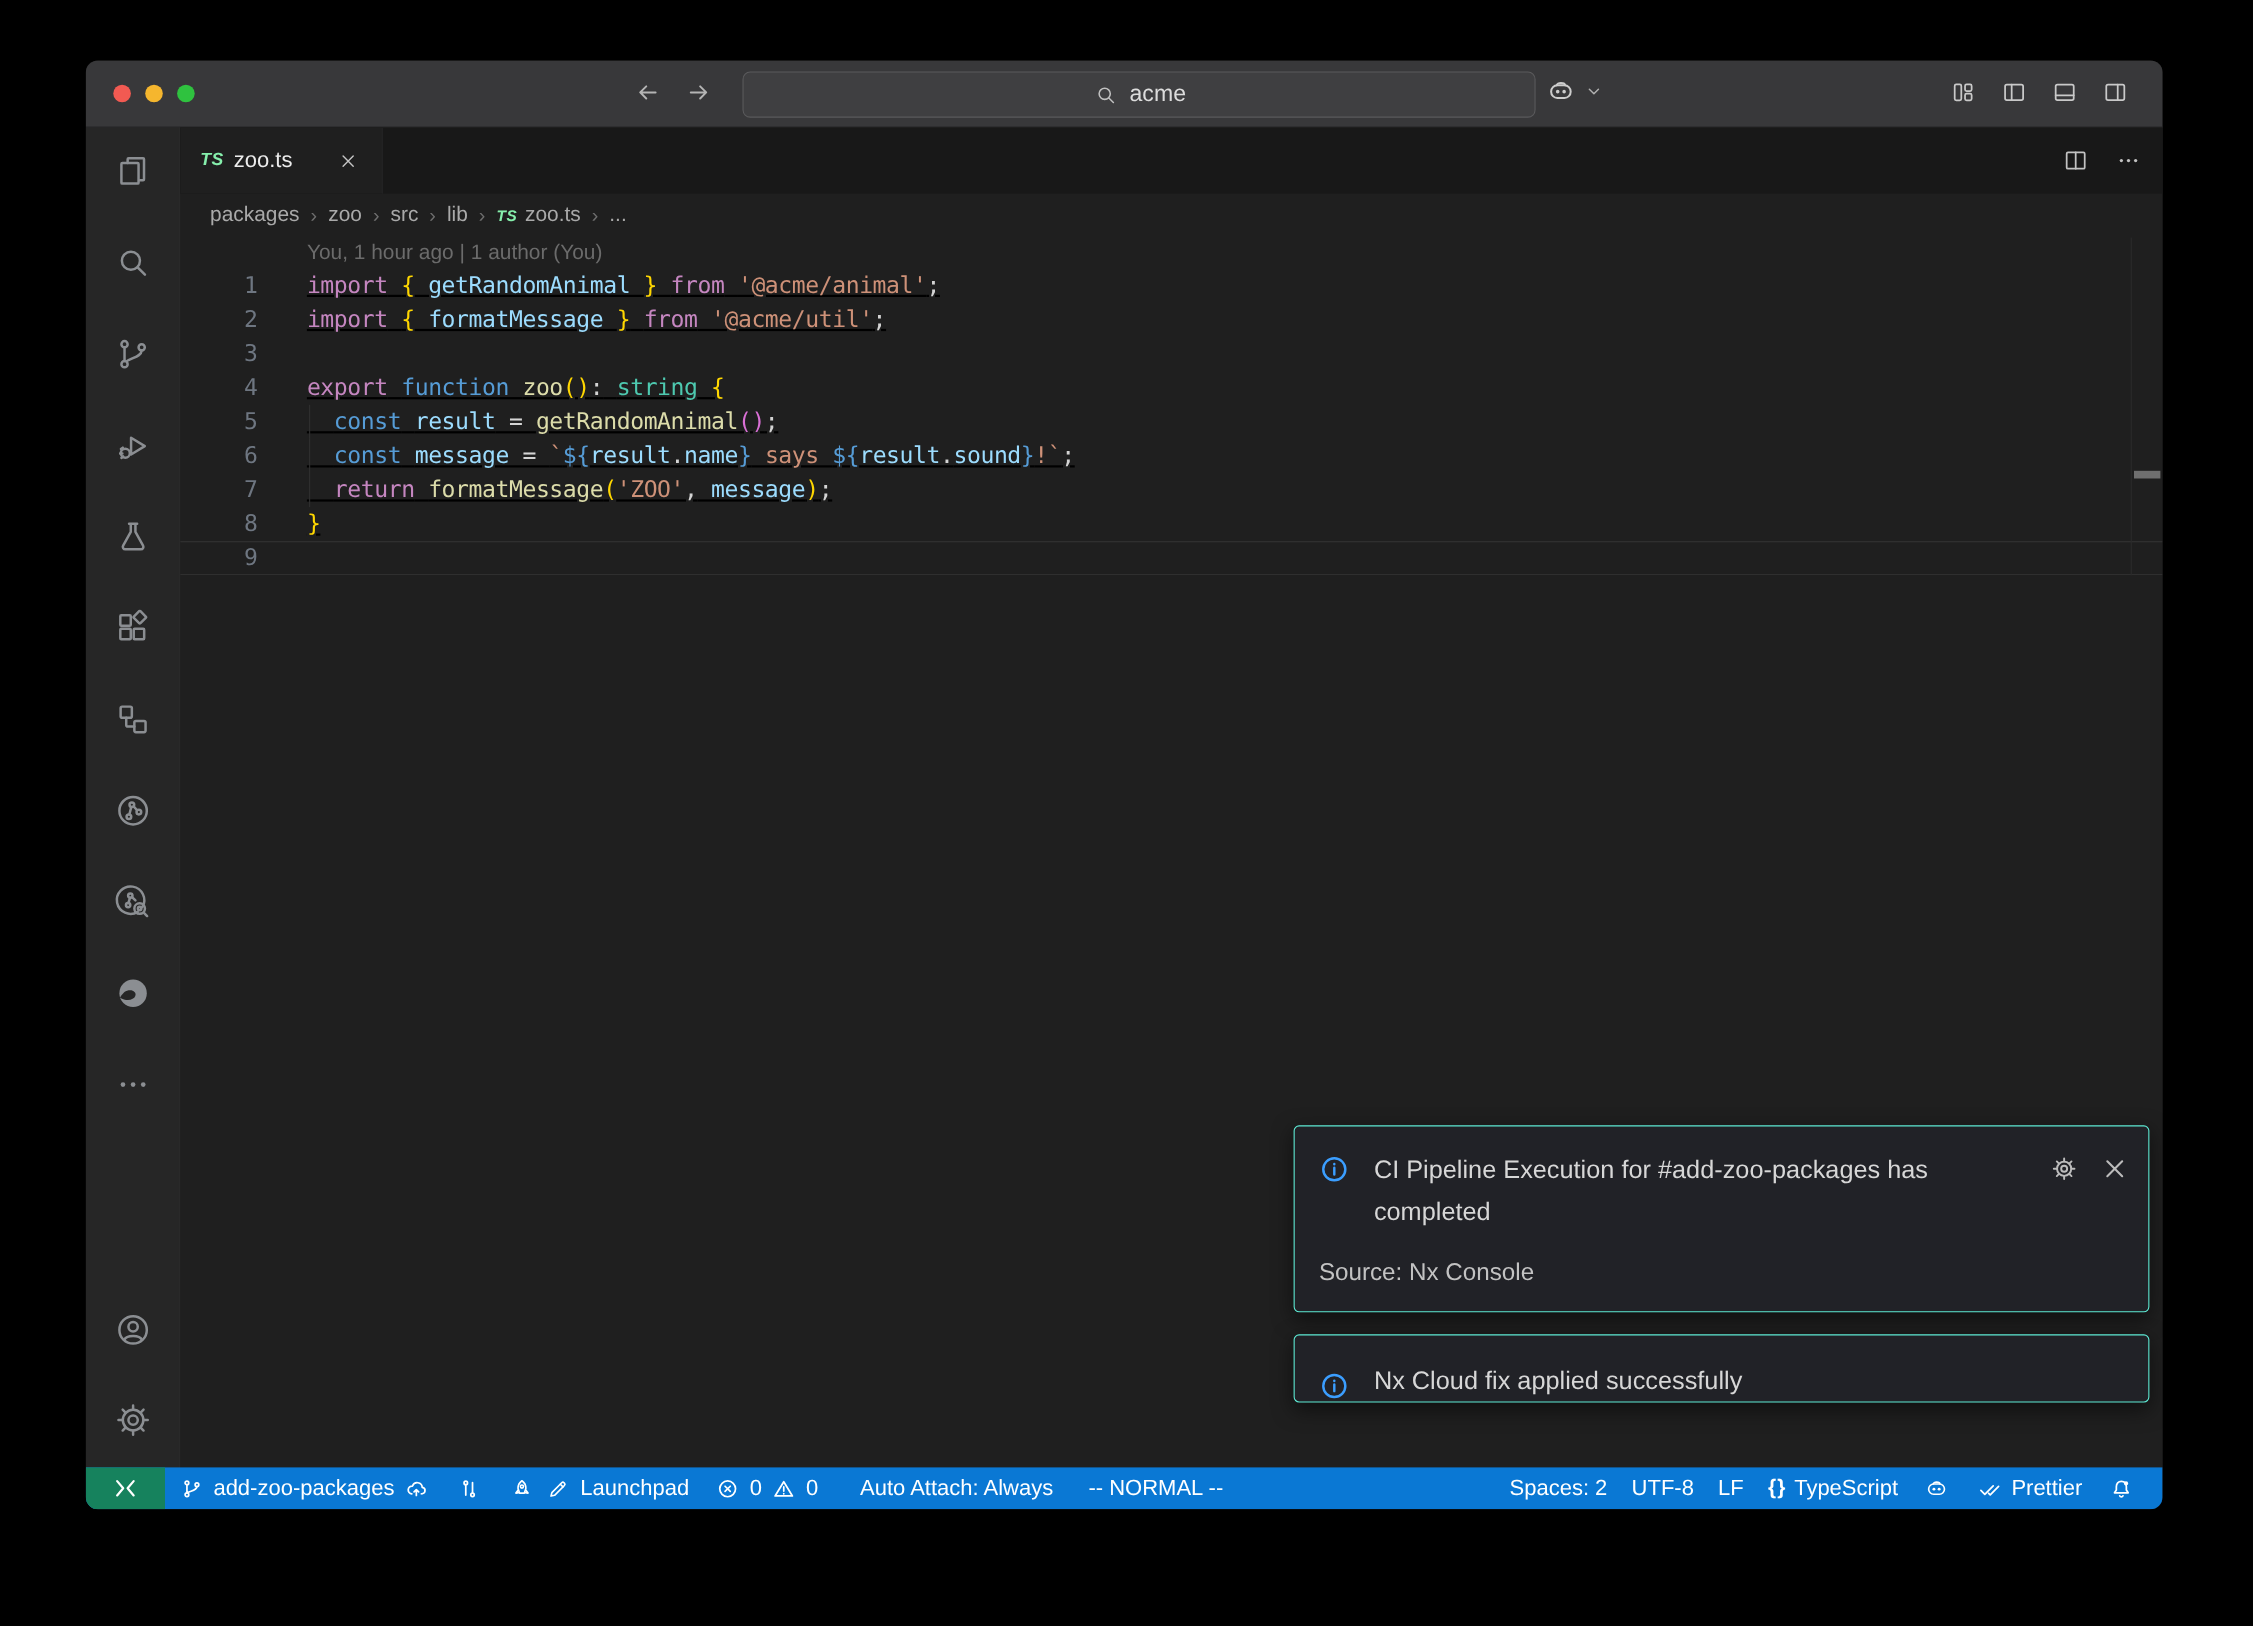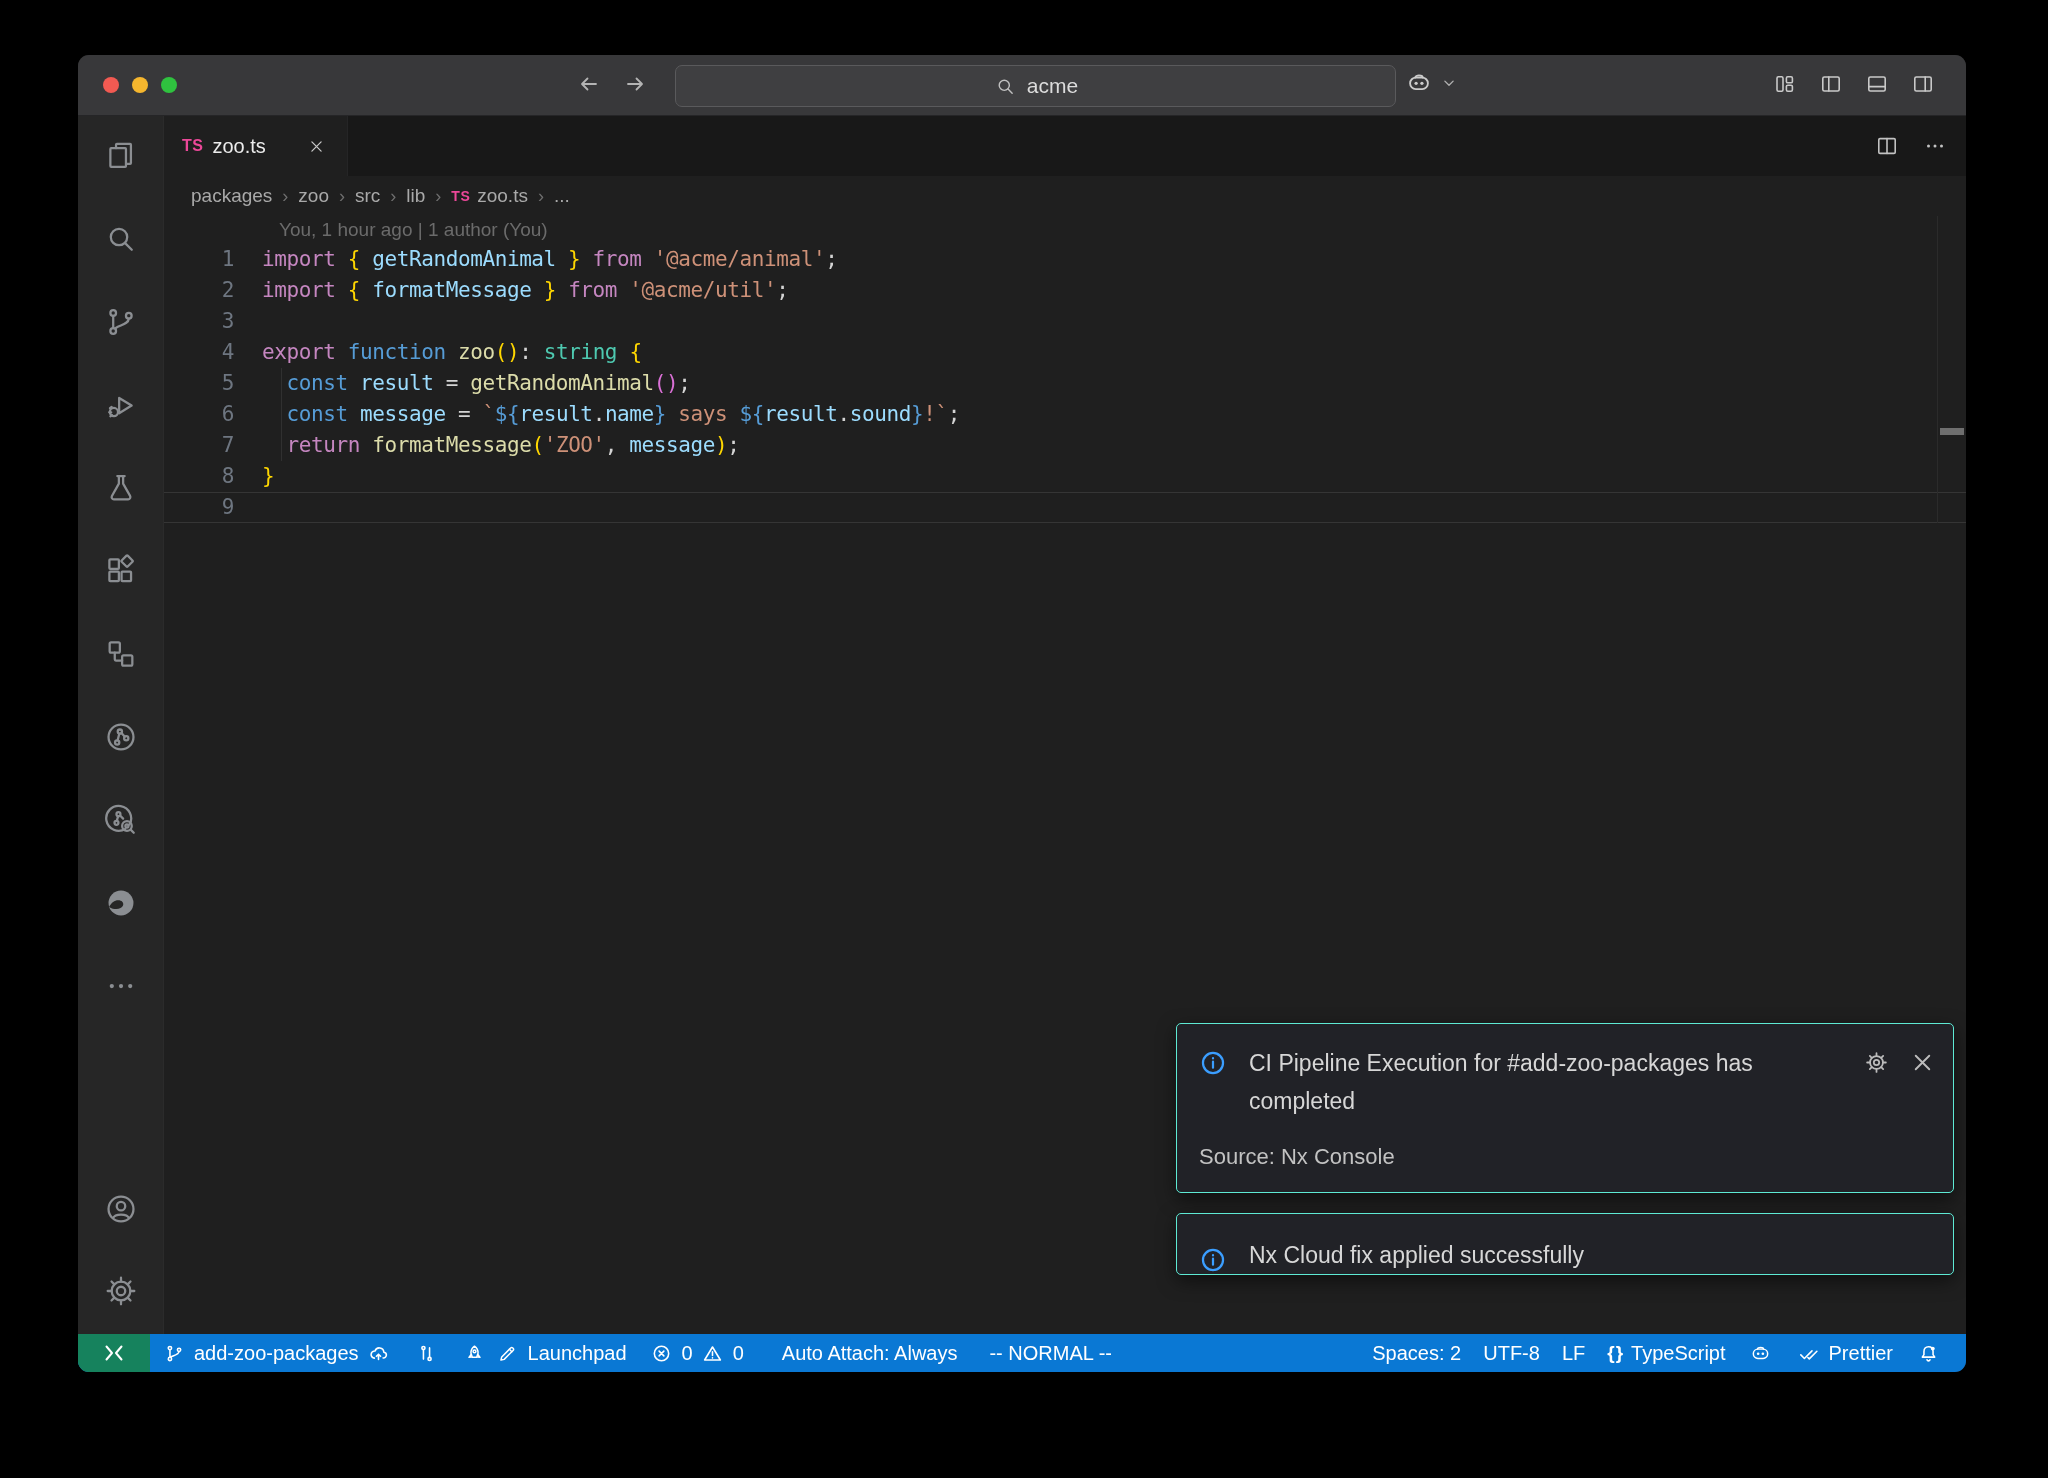--- a/index.html
+++ b/index.html
@@ -26,39 +26,39 @@
   .activitybar{position:relative;width:85px;background:#262626;border-right:1px solid #2b2b2b;flex:none;}
   .ab-top{display:flex;flex-direction:column;align-items:center;padding-top:22px;gap:47px;}
   .ab-item{width:36px;height:36px;display:flex;align-items:center;justify-content:center;color:#8b8e92;}
   .ab-item svg{width:34px;height:34px;}
   .ab-bottom{position:absolute;bottom:26px;left:0;width:100%;display:flex;flex-direction:column;
     align-items:center;gap:46px;}
   .editorcol{position:relative;flex:1;background:#1f1f1f;min-width:0;}
   
   .tabbar{height:60px;background:#181818;display:flex;align-items:stretch;position:relative;}
   .tab{display:flex;align-items:center;padding:0 18px;background:#1f1f1f;border-right:1px solid #252526;gap:9px;}
-  .ts-badge{color:#ec4899;font-weight:bold;font-size:16px;letter-spacing:.5px;}
+  .ts-badge{color:#86efac;font-weight:bold;font-size:16px;letter-spacing:.5px;font-style:italic;}
   .tab-label{color:#ececec;font-size:20px;}
   .tab-close{margin-left:30px;color:#c5c5c5;width:24px;height:24px;display:flex;align-items:center;justify-content:center;}
   .tab-close svg{width:17px;height:17px;}
   .tab-actions{position:absolute;right:18px;top:0;height:60px;display:flex;align-items:center;gap:22px;color:#c2c2c2;}
   .tab-actions svg{width:24px;height:24px;}
   
   .breadcrumbs{height:40px;display:flex;align-items:center;padding-left:27px;font-size:19px;color:#a9a9a9;}
   .bc-sep{margin:0 10px;color:#6e6e6e;font-size:18px;}
   .bc-file{display:flex;align-items:center;gap:7px;}
   .bc-file .ts-badge{font-size:14px;}
   
   .codearea{position:relative;font-family:"DejaVu Sans Mono",monospace;font-size:21px;letter-spacing:-.4px;}
   .blame{height:28px;line-height:28px;margin-left:115px;color:#6b6b6b;font-family:"Liberation Sans",sans-serif;
     font-size:19px;letter-spacing:0;}
   .code-line{position:relative;height:31px;line-height:31px;white-space:pre;display:flex;}
   .code-line.current{box-shadow:0 1px 0 rgba(255,255,255,.10) inset,0 -1px 0 rgba(255,255,255,.10) inset;}
   .ln{width:70px;text-align:right;color:#6e7681;flex:none;}
-  .code{margin-left:28px;}
+  .code{margin-left:45px;text-decoration:underline;}
   .guide{position:absolute;left:117px;top:0;bottom:0;width:1px;background:#303030;}
   .ruler{position:absolute;top:0;right:0;bottom:0;width:28px;border-left:1px solid #2b2b2b;}
   .ruler-marker{position:absolute;right:2px;top:212px;width:24px;height:7px;background:#6f6f6f;}
   
   .toasts{position:absolute;right:12px;bottom:60px;width:778px;display:flex;flex-direction:column;gap:20px;z-index:5;}
   .toast{background:#212227;border:1px solid #5eead4;border-radius:5px;box-shadow:0 6px 18px rgba(0,0,0,.5);}
   .toast-head{display:flex;align-items:flex-start;padding:20px 18px 0 22px;}
   .toast-info{flex:none;width:28px;height:28px;margin-top:5px;color:#3b9eff;}
   .toast-info svg{width:28px;height:28px;}
   .toast-msg{margin-left:22px;width:570px;color:#d7d7d7;font-size:23px;line-height:38px;}

